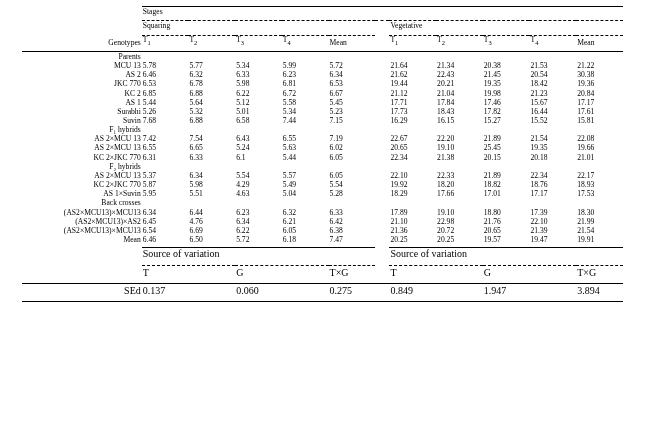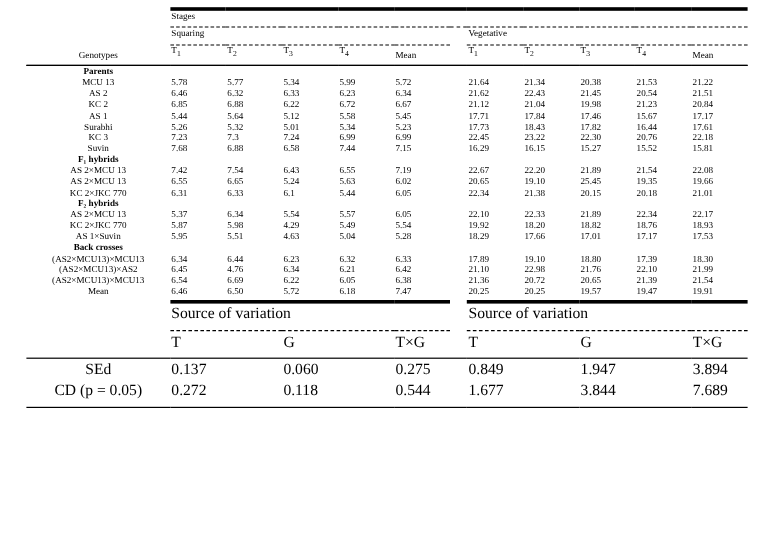--- a/index.html
+++ b/index.html
@@ -1,32 +1,32 @@
 <!DOCTYPE html>
 <html><head>
 <meta charset="utf-8">
 <style>
   html,body{margin:0;padding:0;background:#ffffff;}
   body{width:645px;height:447px;font-family:"Liberation Serif", serif;color:#000;}
   .page{position:relative;width:645px;height:447px;padding:0;box-sizing:border-box;}
   table.main{border-collapse:collapse;width:601px;margin-left:22px;margin-top:6px;font-size:7.6px;line-height:1.05;}
   table.main td,table.main th{padding:0.6px 1px;vertical-align:bottom;white-space:nowrap;}
-  .hline{border-top:3px solid #000000;}
+  .hline{border-top:1px solid #000000;}
   .col-geno{width:118px;text-align:left;}
   .num{text-align:left;width:46px;}
   .mean{text-align:left;width:46px;}
   .gap{width:14px;}
   .hdr-group{font-size:7.6px;text-align:left;}
-  .bold{font-weight:bold;}
+  .bold{font-weight:normal;}
   .sub{font-size:6.4px;vertical-align:sub;}
-  .rowlabel{text-align:center;}
+  .rowlabel{text-align:right;}
   .dashrow td{height:3px;padding:0;}
   .dashline{border-bottom:1px dashed #000;}
   .solidline{border-bottom:1px solid #000;}
-  .footer-table{border-collapse:collapse;width:601px;margin-left:22px;font-size:13px;}
+  .footer-table{border-collapse:collapse;width:601px;margin-left:22px;font-size:10px;}
   .footer-table td{padding:0.8px 1px;white-space:nowrap;}
   .sv{text-align:left;}
 </style>
 </head>
 <body>
 
 <div class="page">
 
   <table class="main">
     <colgroup>
@@ -117,21 +117,35 @@
           <td>6.46</td>
           <td>6.32</td>
           <td>6.33</td>
           <td>6.23</td>
           <td>6.34</td>
           <td></td>
           <td>21.62</td>
           <td>22.43</td>
           <td>21.45</td>
           <td>20.54</td>
-          <td>21.51</td>
+          <td>30.38</td>
+        </tr>
+        <tr>
+          <td class="rowlabel">JKC 770</td>
+          <td>6.53</td>
+          <td>6.78</td>
+          <td>5.98</td>
+          <td>6.81</td>
+          <td>6.53</td>
+          <td></td>
+          <td>19.44</td>
+          <td>20.21</td>
+          <td>19.35</td>
+          <td>18.42</td>
+          <td>19.36</td>
         </tr>
         <tr>
           <td class="rowlabel">KC 2</td>
           <td>6.85</td>
           <td>6.88</td>
           <td>6.22</td>
           <td>6.72</td>
           <td>6.67</td>
           <td></td>
           <td>21.12</td>
@@ -160,34 +174,20 @@
           <td>5.32</td>
           <td>5.01</td>
           <td>5.34</td>
           <td>5.23</td>
           <td></td>
           <td>17.73</td>
           <td>18.43</td>
           <td>17.82</td>
           <td>16.44</td>
           <td>17.61</td>
-        </tr>
-        <tr>
-          <td class="rowlabel">KC 3</td>
-          <td>7.23</td>
-          <td>7.3</td>
-          <td>7.24</td>
-          <td>6.99</td>
-          <td>6.99</td>
-          <td></td>
-          <td>22.45</td>
-          <td>23.22</td>
-          <td>22.30</td>
-          <td>20.76</td>
-          <td>22.18</td>
         </tr>
         <tr>
           <td class="rowlabel">Suvin</td>
           <td>7.68</td>
           <td>6.88</td>
           <td>6.58</td>
           <td>7.44</td>
           <td>7.15</td>
           <td></td>
           <td>16.29</td>
@@ -423,30 +423,20 @@
         <tr>
           <td class="rowlabel">SEd</td>
           <td>0.137</td>
           <td>0.060</td>
           <td>0.275</td>
           <td></td>
           <td>0.849</td>
           <td>1.947</td>
           <td>3.894</td>
         </tr>
-        <tr>
-          <td class="rowlabel">CD (p = 0.05)</td>
-          <td>0.272</td>
-          <td>0.118</td>
-          <td>0.544</td>
-          <td></td>
-          <td>1.677</td>
-          <td>3.844</td>
-          <td>7.689</td>
-        </tr>
       </tbody>
     <tbody>
       <tr class="dashrow">
         <td colspan="8" class="solidline"></td>
       </tr>
     </tbody>
   </table>
 
 </div>
 

